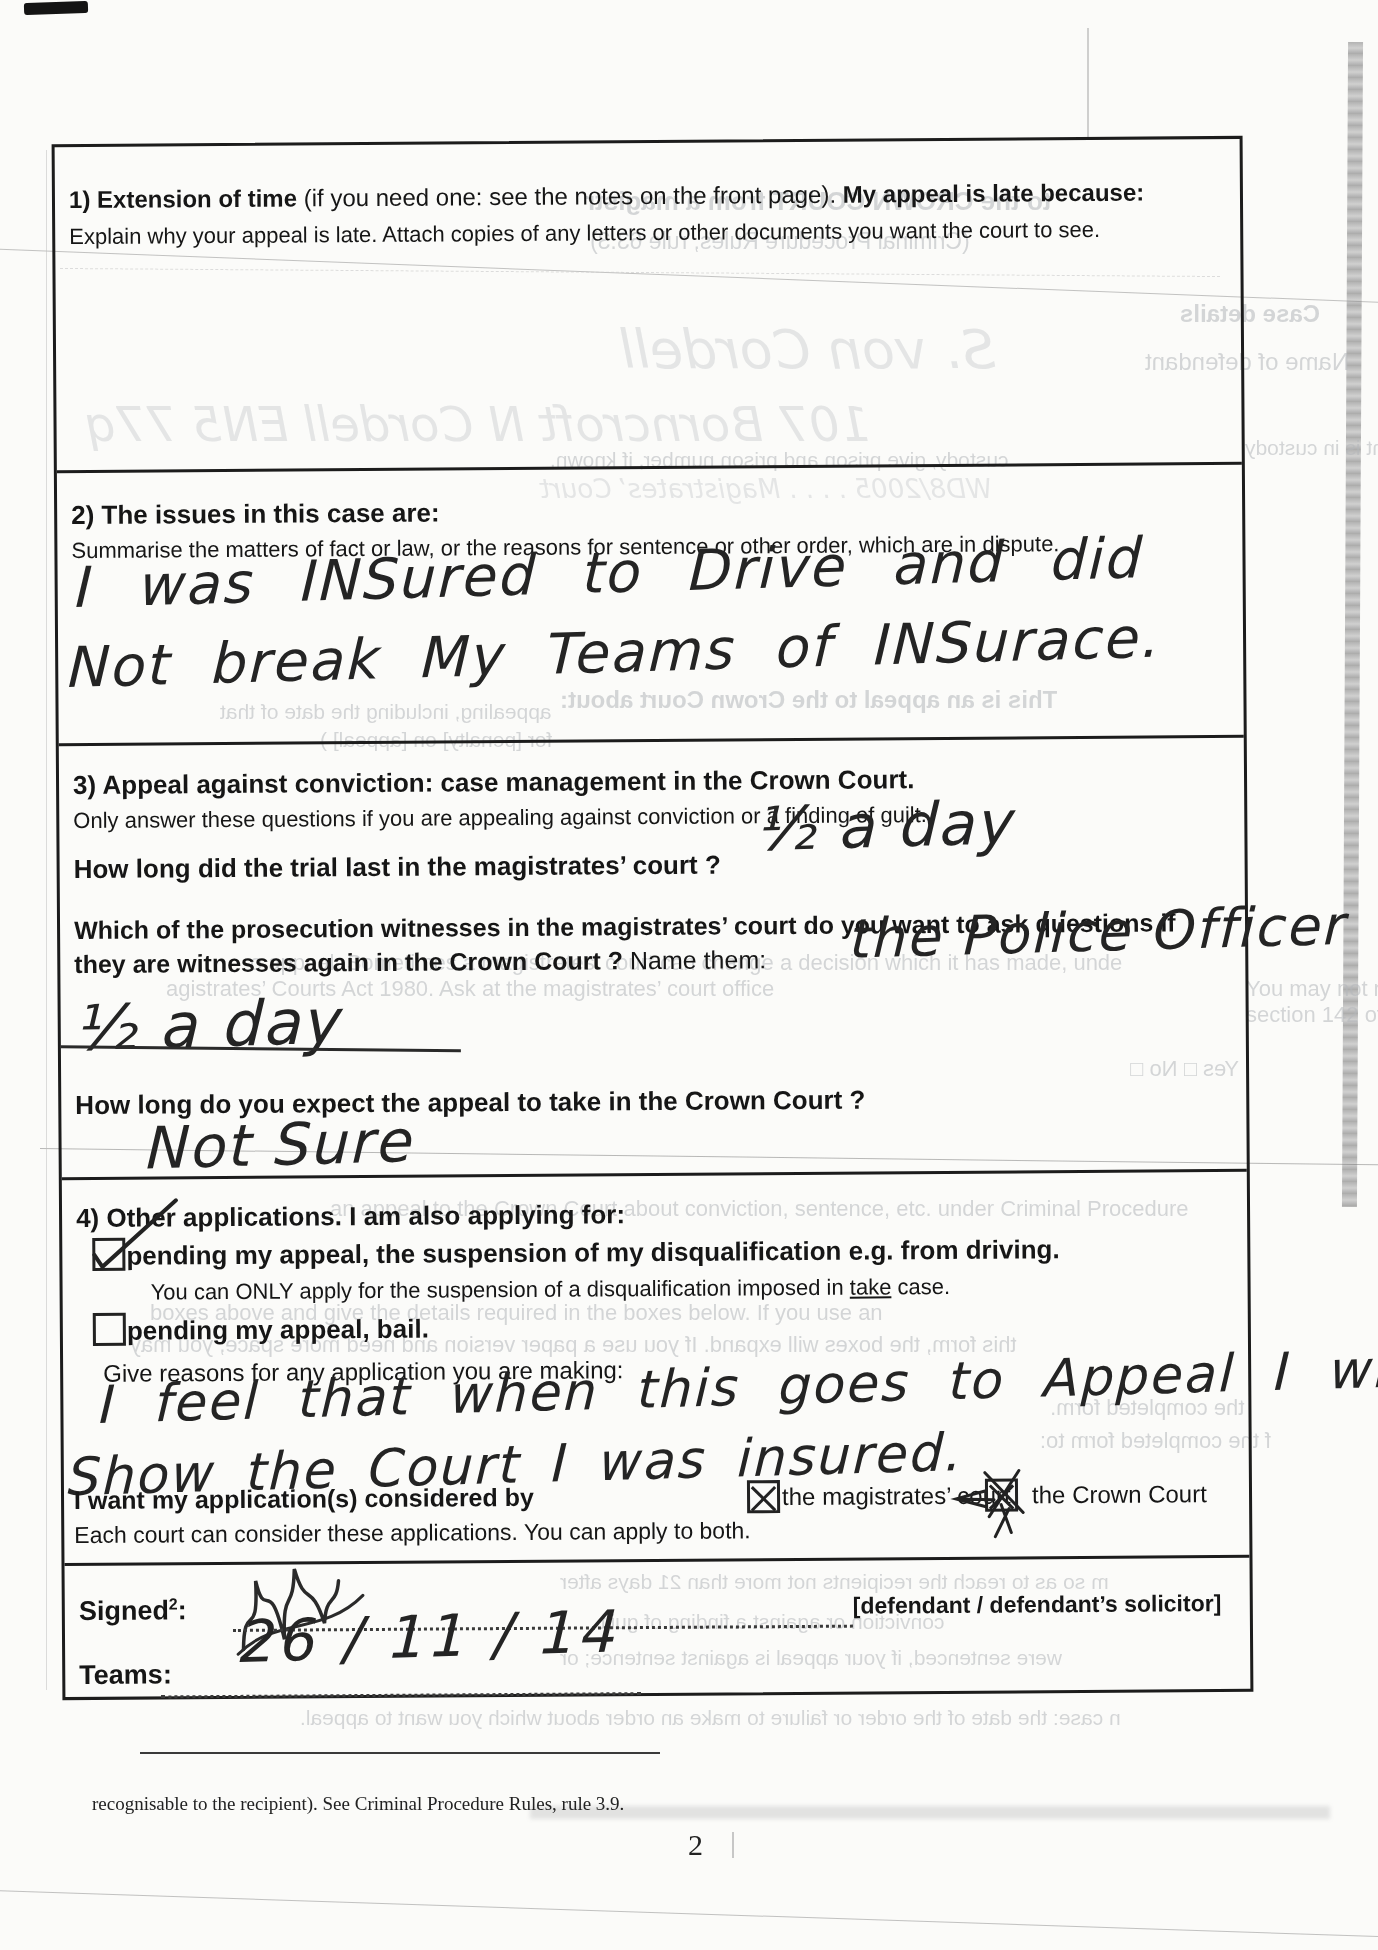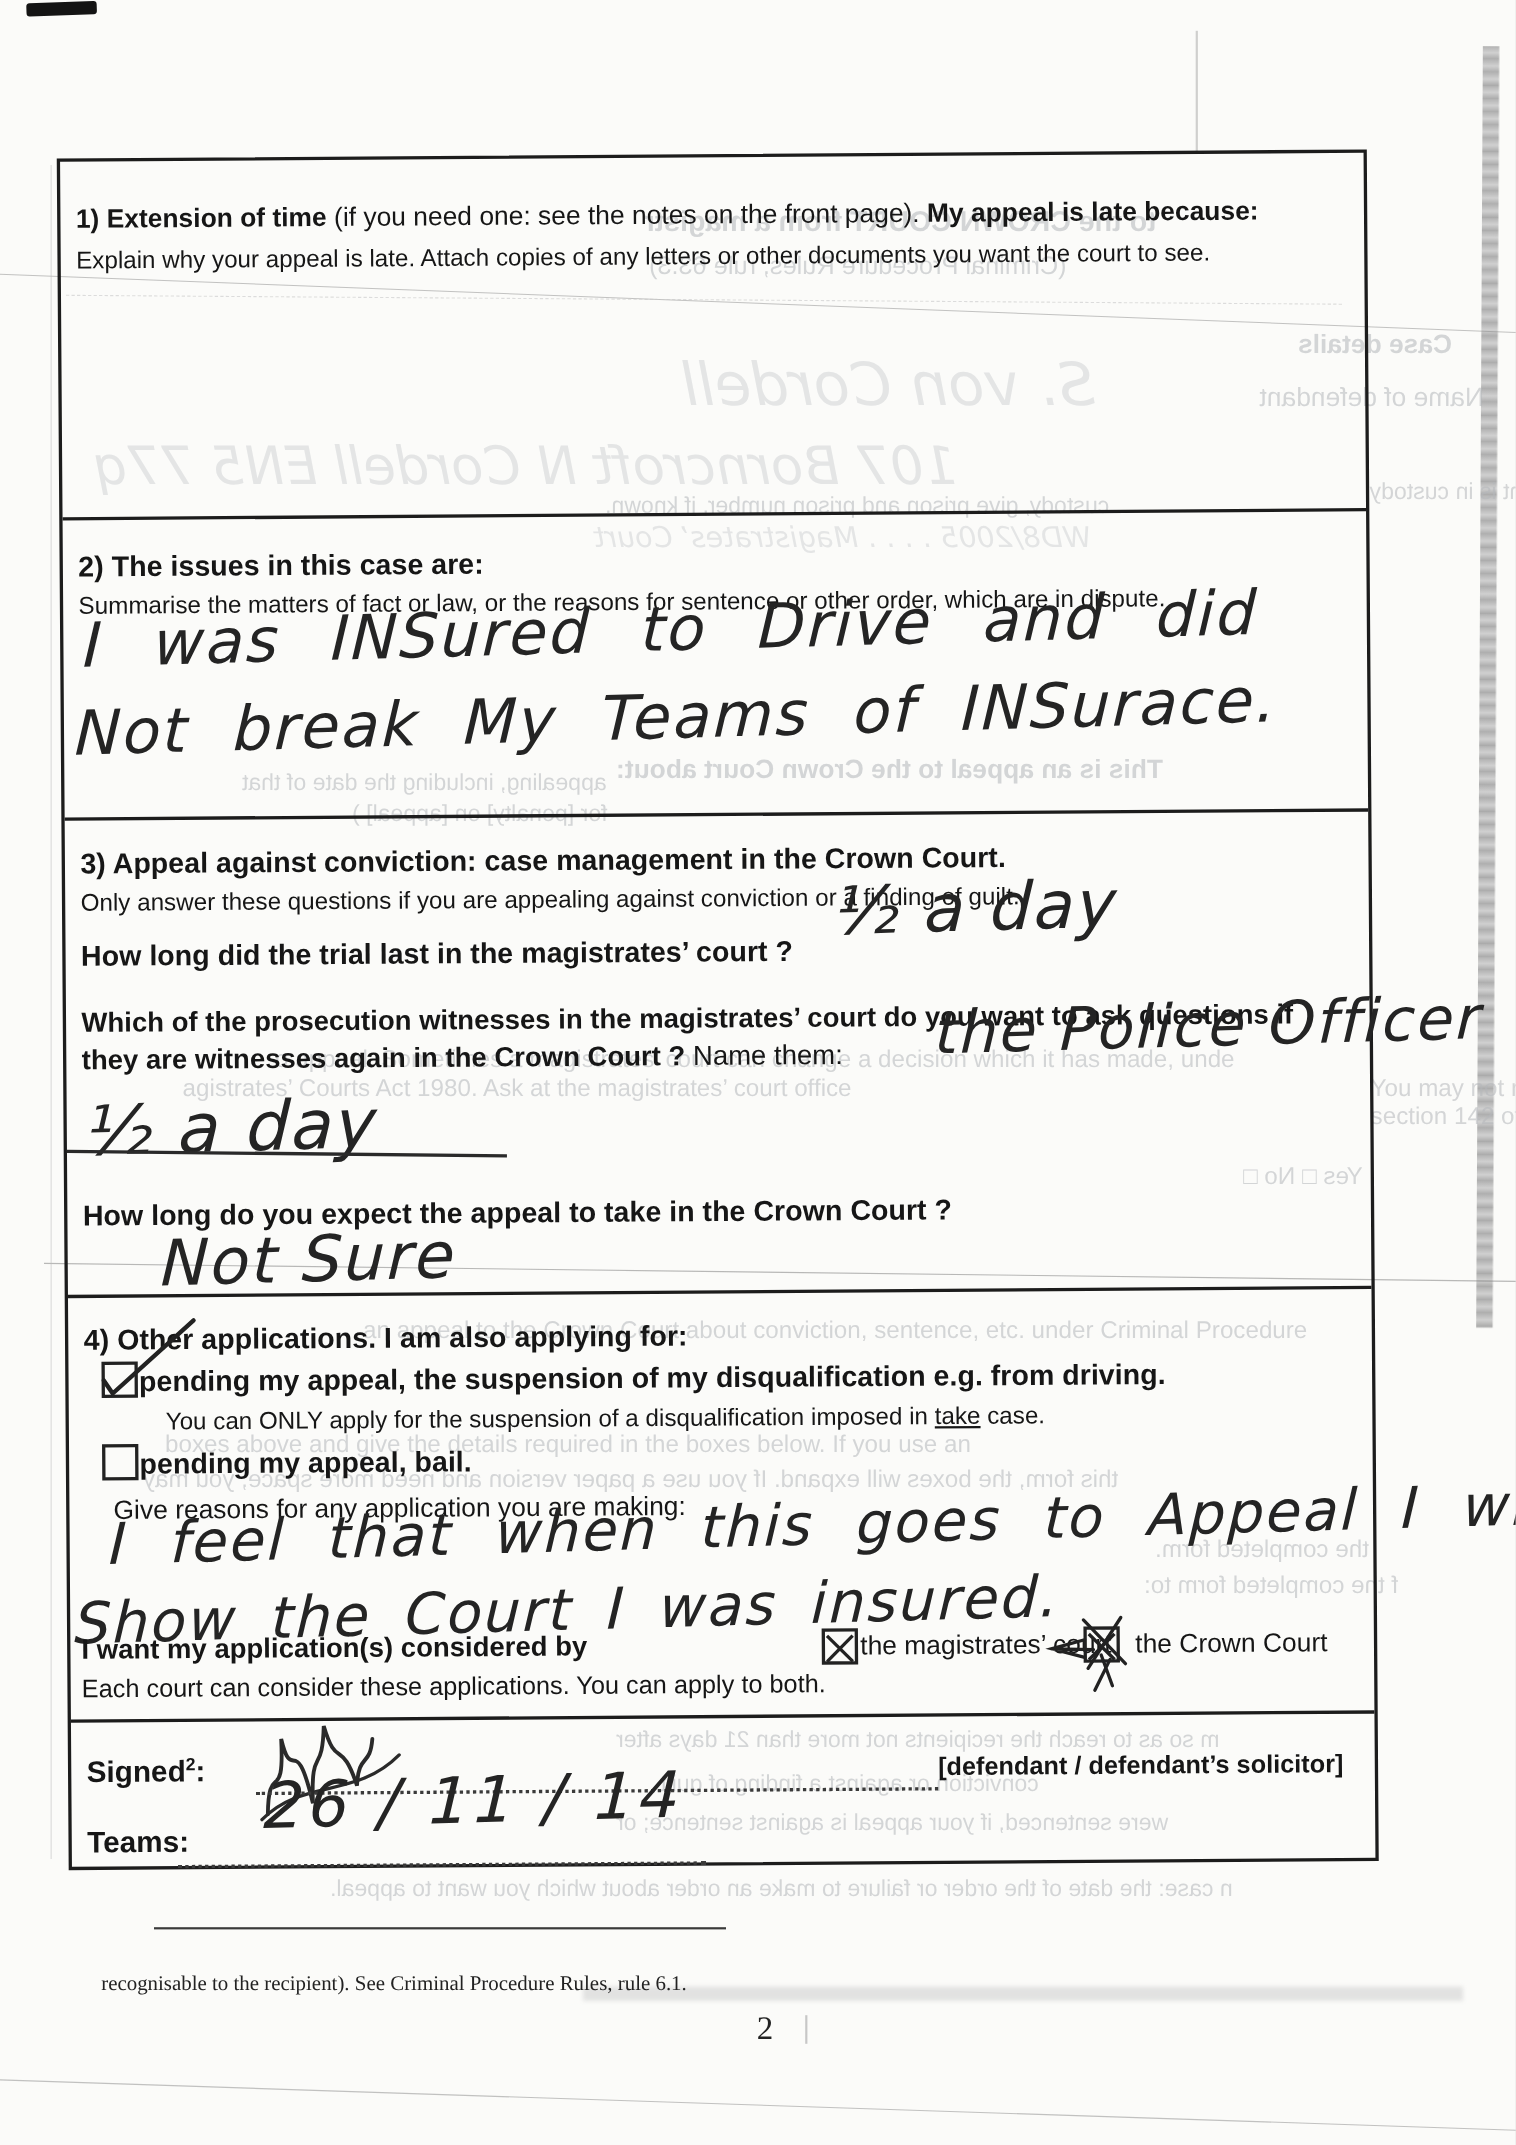--- a/index.html
+++ b/index.html
@@ -141,18 +141,18 @@
     </svg>
     <div class="dots" style="left:168px;top:1482px;width:620px;"></div>
     <div class="txt b" style="left:788px;top:1450px;font-size:23px;">[defendant / defendant’s solicitor]</div>
 
     <div class="txt b" style="left:14px;top:1512px;font-size:27px;">Teams:</div>
     <div class="dots" style="left:96px;top:1548px;width:480px;"></div>
     <div class="hw" style="left:175px;top:1462px;font-size:58px;letter-spacing:4px;">26 / 11 / 14</div>
   </div>
 
   <div class="art" style="left:140px;top:1752px;width:520px;height:2px;background:#3a3a3a;"></div>
-  <div class="txt serif" style="left:92px;top:1792px;font-size:19px;color:#222;">recognisable to the recipient). See Criminal Procedure Rules, rule 6.1.</div>
+  <div class="txt serif" style="left:92px;top:1792px;font-size:19px;color:#222;">recognisable to the recipient). See Criminal Procedure Rules, rule 3.9.</div>
 
   <div class="txt serif" style="left:688px;top:1826px;font-size:30px;color:#222;">2</div>
   <div class="art" style="left:732px;top:1832px;width:2px;height:26px;background:#c7c7c7;"></div>
 
 </div>
 
 </body></html>

